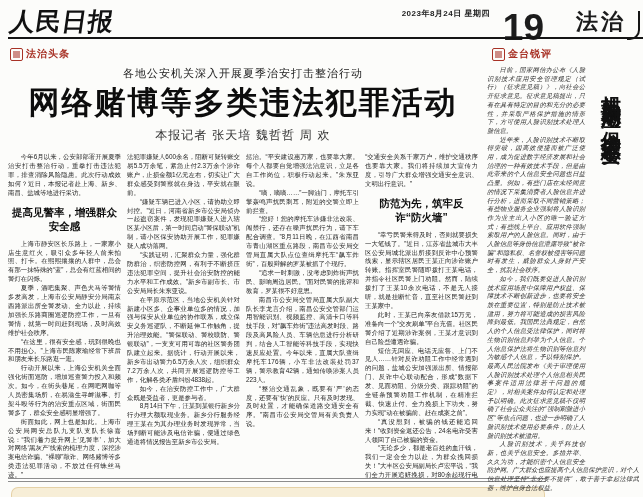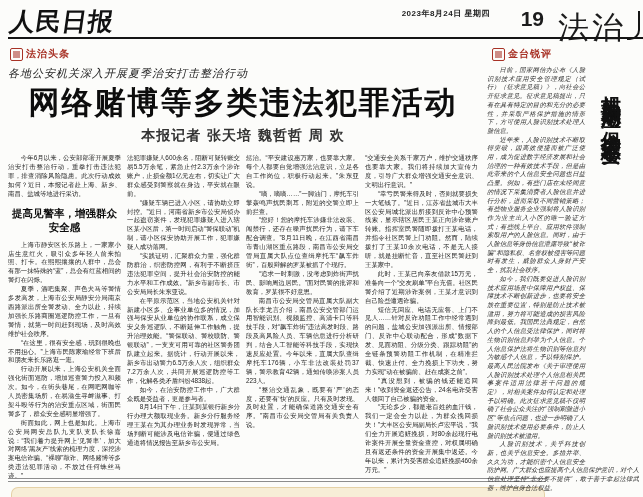--- a/index.html
+++ b/index.html
@@ -3,42 +3,42 @@
 <meta charset="utf-8">
 <style>
   html,body{margin:0;padding:0;background:#e8e8e8;}
   .page{width:643px;height:497px;position:relative;background:#fcfcfa;
         font-family:"Liberation Sans",sans-serif;color:#1c1c1c;overflow:hidden;margin:0 auto;}
 
   
   .masthead-logo{position:absolute;left:10px;top:5px;font-family:"DejaVu Serif",serif;
         font-weight:bold;font-size:25px;transform:skewX(-8deg);letter-spacing:1px;color:#111;}
   .dateline{position:absolute;right:153px;top:8px;font-size:8px;font-weight:bold;letter-spacing:.5px;}
-  .page-number{position:absolute;right:99px;top:7px;font-size:21px;font-weight:bold;}
-  .section-name{position:absolute;right:17px;top:7px;font-size:31px;font-weight:normal;letter-spacing:3px;}
+  .page-number{position:absolute;right:99px;top:7px;font-size:37px;font-weight:bold;}
+  .section-name{position:absolute;right:17px;top:7px;font-size:22px;font-weight:bold;letter-spacing:3px;}
   .header-rule{position:absolute;left:8px;right:0;top:37px;border-top:2px solid #151515;}
   .header-bracket{position:absolute;right:3px;top:11px;width:11px;height:27px;
         border-right:2px solid #151515;border-bottom:2px solid #151515;border-bottom-right-radius:10px;}
 
   
   .col-label{position:absolute;top:47px;font-size:10px;font-weight:bold;color:#a83226;
         display:flex;align-items:center;gap:3px;letter-spacing:1px;}
   .label-fazhi{left:10px;}
   .label-jintai{left:492px;}
   .seal-icon{width:11px;height:11px;border:1.2px solid #a83226;border-radius:2px;
         position:relative;display:inline-block;flex:0 0 auto;}
   .seal-icon::after{content:"";position:absolute;inset:2px;background:#a83226;opacity:.55;}
 
   
   .main{position:absolute;left:8px;top:66px;width:470px;}
-  .kicker{font-size:11px;letter-spacing:1px;color:#222;font-style:italic;}
+  .kicker{text-align:center;font-size:11px;letter-spacing:1px;color:#222;}
   .headline{text-align:center;font-size:31px;font-weight:900;letter-spacing:2px;
         margin-top:5px;line-height:1.1;white-space:nowrap;color:#0d0d0d;}
-  .byline{text-align:center;font-size:14px;margin-top:7px;font-family:"DejaVu Serif",serif;
-        color:#333;letter-spacing:1px;font-weight:bold;}
+  .byline{text-align:center;font-size:12px;margin-top:7px;font-family:"DejaVu Serif",serif;
+        color:#333;letter-spacing:1px;}
   .columns{display:flex;gap:6px;margin-top:9px;height:326px;overflow:hidden;}
   .col{flex:1;font-size:6.4px;line-height:8.9px;text-align:justify;color:#242424;overflow:hidden;}
   .col p{margin:0;text-indent:2em;}
   .subhead{font-size:10.5px;font-weight:bold;text-align:center;line-height:14px;
         margin:7px 4px;text-indent:0;color:#0d0d0d;}
 
   
   .bottom-rule{position:absolute;left:8px;top:478px;width:538px;height:2px;
         border-top:1px solid #8d8d8d;border-bottom:1px solid #8d8d8d;background:#fff;}
   .teaser-box{position:absolute;left:11px;top:487px;width:532px;height:10px;
@@ -105,20 +105,21 @@
         <p style="text-indent:0">惩治。“平安建设惠万家，也要靠大家。每个人都要自觉增强法治意识，立足各自工作岗位，积极行动起来。”朱东亚说。</p>
         <p>“嘀，嘀嘀……”一脚油门，摩托车引擎轰鸣声扰民刺耳，附近的交警立即上前拦查。</p>
         <p>“您好！您的摩托车涉嫌非法改装、闯禁行，还存在噪声扰民行为，请下车配合调查。”8月11日晚，在江西省南昌市青山湖区重点路段，南昌市公安局交管局直属大队点位查缉摩托车“飙车炸街”，百般辩解的罗某被抓了个现行。</p>
         <p>“追求一时刺激，没考虑到炸街声扰民、影响周边居民。”面对民警的批评和教育，罗某很不好意思。</p>
         <p>南昌市公安局交管局直属大队副大队长李龙言介绍，南昌公安交管部门运用智能识别、视频监控、高清卡口等科技手段，对“飙车炸街”违法高发时段、路段及高风险人员、车辆信息进行分析研判，结合人工智能等科技手段，实现快速反应处置。今年以来，直属大队查缉摩托车176辆，小车非法改装处罚37辆，警示教育42辆，通知传唤涉案人员223人。</p>
         <p>“整治交通乱象，既要有‘严’的态度，还要有‘快’的反应。只有及时发现、及时处置，才能确保道路交通安全有序。”南昌市公安局交管局有关负责人说。</p>
 
       </div>
       <div class="col">
         <p style="text-indent:0">“交通安全关系千家万户，维护交通秩序也要靠大家。我们将持续加大宣传力度，引导广大群众增强交通安全意识、文明出行意识。”</p>
+        <div class="subhead">防范为先，筑牢反诈“防火墙”</div>
         <p>“幸亏民警来得及时，否则就要损失一大笔钱了。”近日，江苏省盐城市大丰区公安局城北派出所接到反诈中心预警线索，显示辖区居民王某正向涉诈账户转账。指挥室民警随即拨打王某电话，并指令社区民警上门劝阻。然而，陆续拨打了王某10余次电话，不是无人接听，就是挂断忙音，直至社区民警赶到王某家中。</p>
         <p>此时，王某已向亲友借款15万元，准备向一个“交友刷单”平台充值。社区民警介绍了近期涉诈案例，王某才意识到自己险些遭遇诈骗。</p>
         <p>短信无回应、电话无应答、上门不见人……针对反诈劝阻工作中经常遇到的问题，盐城公安加强派出所、情报部门、反诈中心联动配合，形成“数据下发、见面劝阻、分级分类、跟踪劝阻”的全链条预警劝阻工作机制，在精准拦截、快速止付、全力挽损上下功夫，努力实现“动在被骗前、赶在成案之前”。</p>
         <p>“真没想到，被骗的钱还能追回来！”收到资金返还公告，24名电诈受害人领回了自己被骗的资金。</p>
         <p>“无论多少，都是老百姓的血汗钱，我们一定会全力以赴，为群众挽回损失！”大丰区公安局副局长卢宏平说，“我们全力开展追赃挽损，对80余起现行电诈案件开展全量资金查控，对权属明确且有返还条件的资金开展集中返还。今年以来，累计为受害群众追赃挽损460余万元。”</p>
 
       </div>
     </div>
   </div>
 

